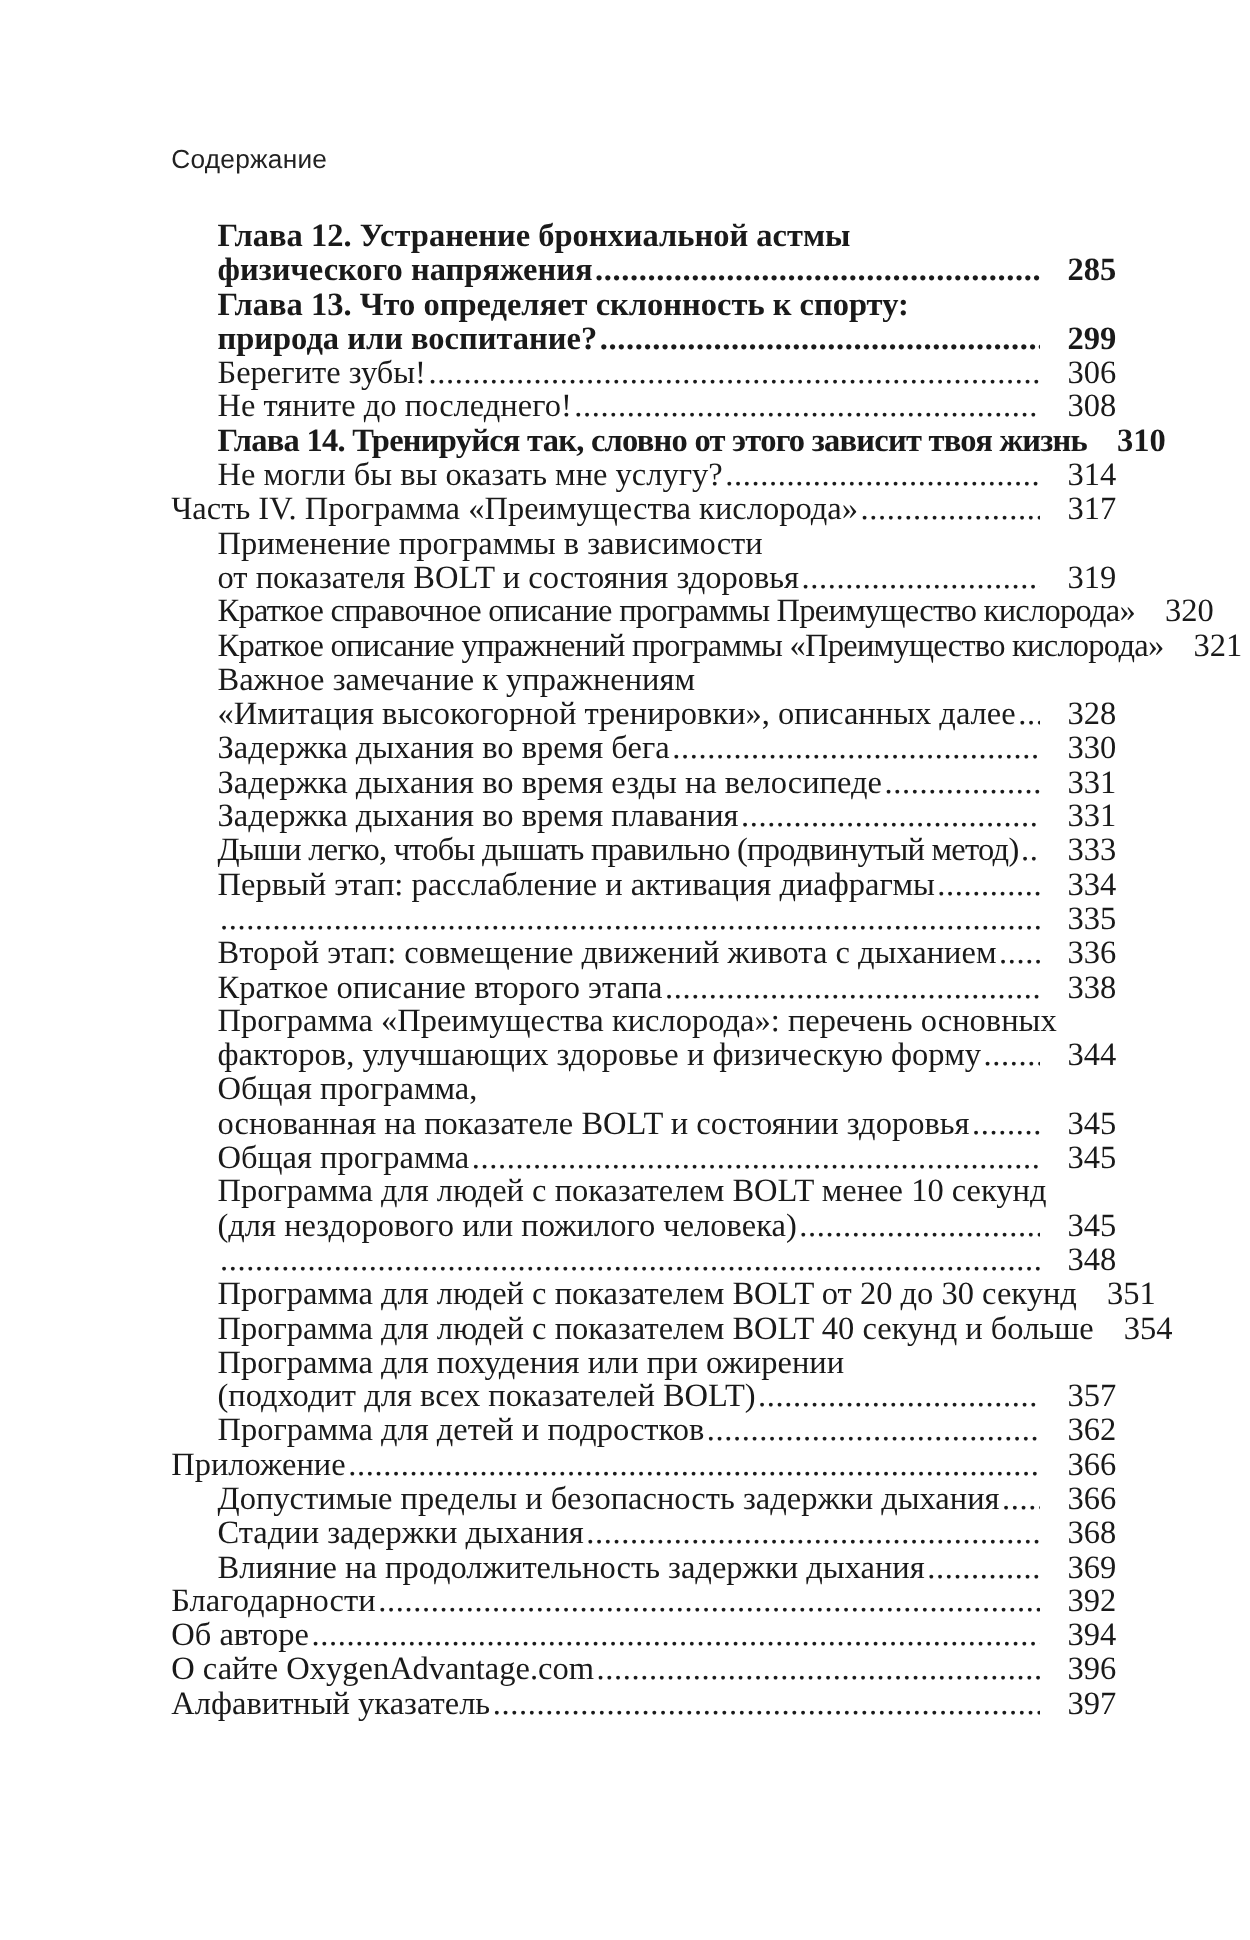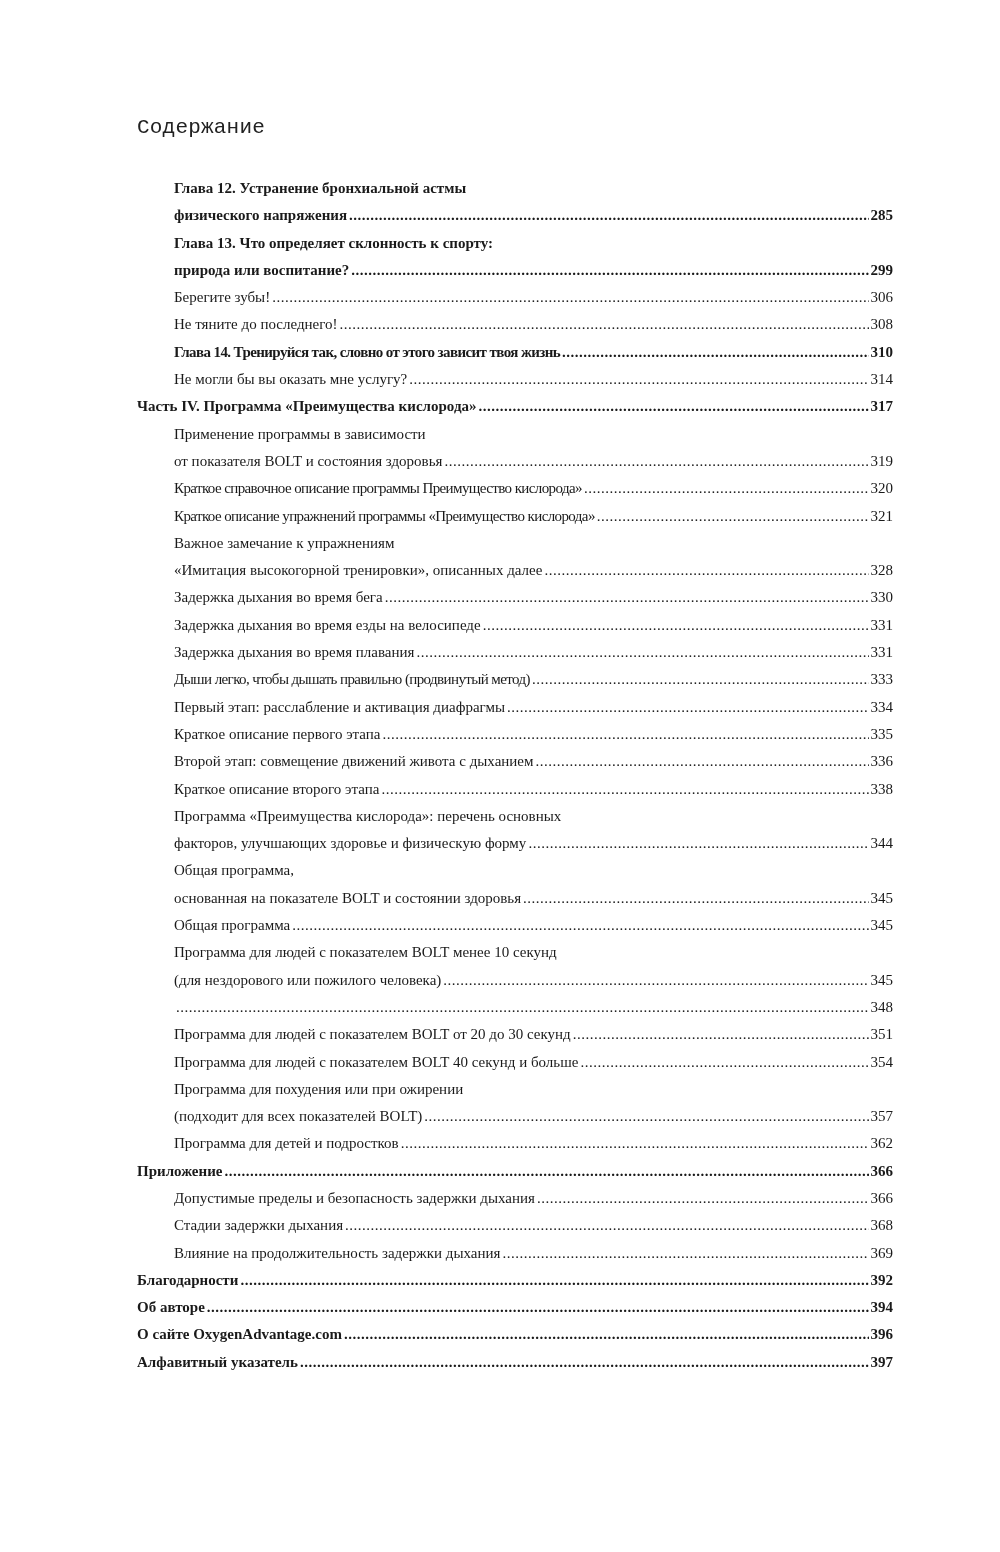--- a/index.html
+++ b/index.html
@@ -1,33 +1,33 @@
 <!DOCTYPE html>
 <html><head>
   <meta charset="utf-8">
   <style>
     html, body { margin: 0; padding: 0; background: #ffffff; }
     body { width: 1000px; height: 1552px; position: relative; overflow: hidden; color: #1a1a1a; }
     .running-head {
       position: absolute; left: 137px; top: 116px;
-      font-family: Liberation Mono, monospace; font-size: 21px; font-weight: 300;
+      font-family: Liberation Sans, sans-serif; font-size: 21px; font-weight: 300;
       color: #222; letter-spacing: 0.2px;
     }
     .toc {
       position: absolute; left: 137px; top: 175px; width: 756px;
-      font-family: "Liberation Serif", serif; font-size: 15px; line-height: 27.3px;
+      font-family: "Liberation Serif", serif; font-size: 26px; line-height: 27.3px;
     }
     .entry { display: block; }
     .entry .line { display: block; white-space: nowrap; }
     .entry .last { display: flex; align-items: baseline; }
     .entry .txt { white-space: nowrap; }
     .entry .dots { flex: 1 1 auto; overflow: hidden; white-space: nowrap; margin: 0 2px; letter-spacing: 0.5px; }
     .entry .dots::before { content: "................................................................................................................................................................................................................................................................"; }
-    .entry .page { white-space: nowrap; }
-    .lvl-0 { padding-left: 0; font-weight: bold; }
+    .entry .page { white-space: nowrap; margin-left: 20px; }
+    .lvl-0 { padding-left: 0; font-weight: normal; }
     .lvl-1 { padding-left: 37px; }
     .lvl-1b { padding-left: 37px; font-weight: bold; }
     .condensed .txt { letter-spacing: -0.6px; }
   </style>
 </head>
 <body>
 
 <div class="running-head">Содержание</div>
 
 <div class="toc" id="toc">
@@ -142,21 +142,20 @@
     </div>
     <div class="entry lvl-1">
       <span class="last">
         <span class="txt">Первый этап: расслабление и активация диафрагмы</span>
         <span class="dots"></span>
         <span class="page">334</span>
       </span>
     </div>
     <div class="entry lvl-1">
       <span class="last">
-        <span class="txt">Краткое описание первого этапа</span>
         <span class="dots"></span>
         <span class="page">335</span>
       </span>
     </div>
     <div class="entry lvl-1">
       <span class="last">
         <span class="txt">Второй этап: совмещение движений живота с дыханием</span>
         <span class="dots"></span>
         <span class="page">336</span>
       </span>

